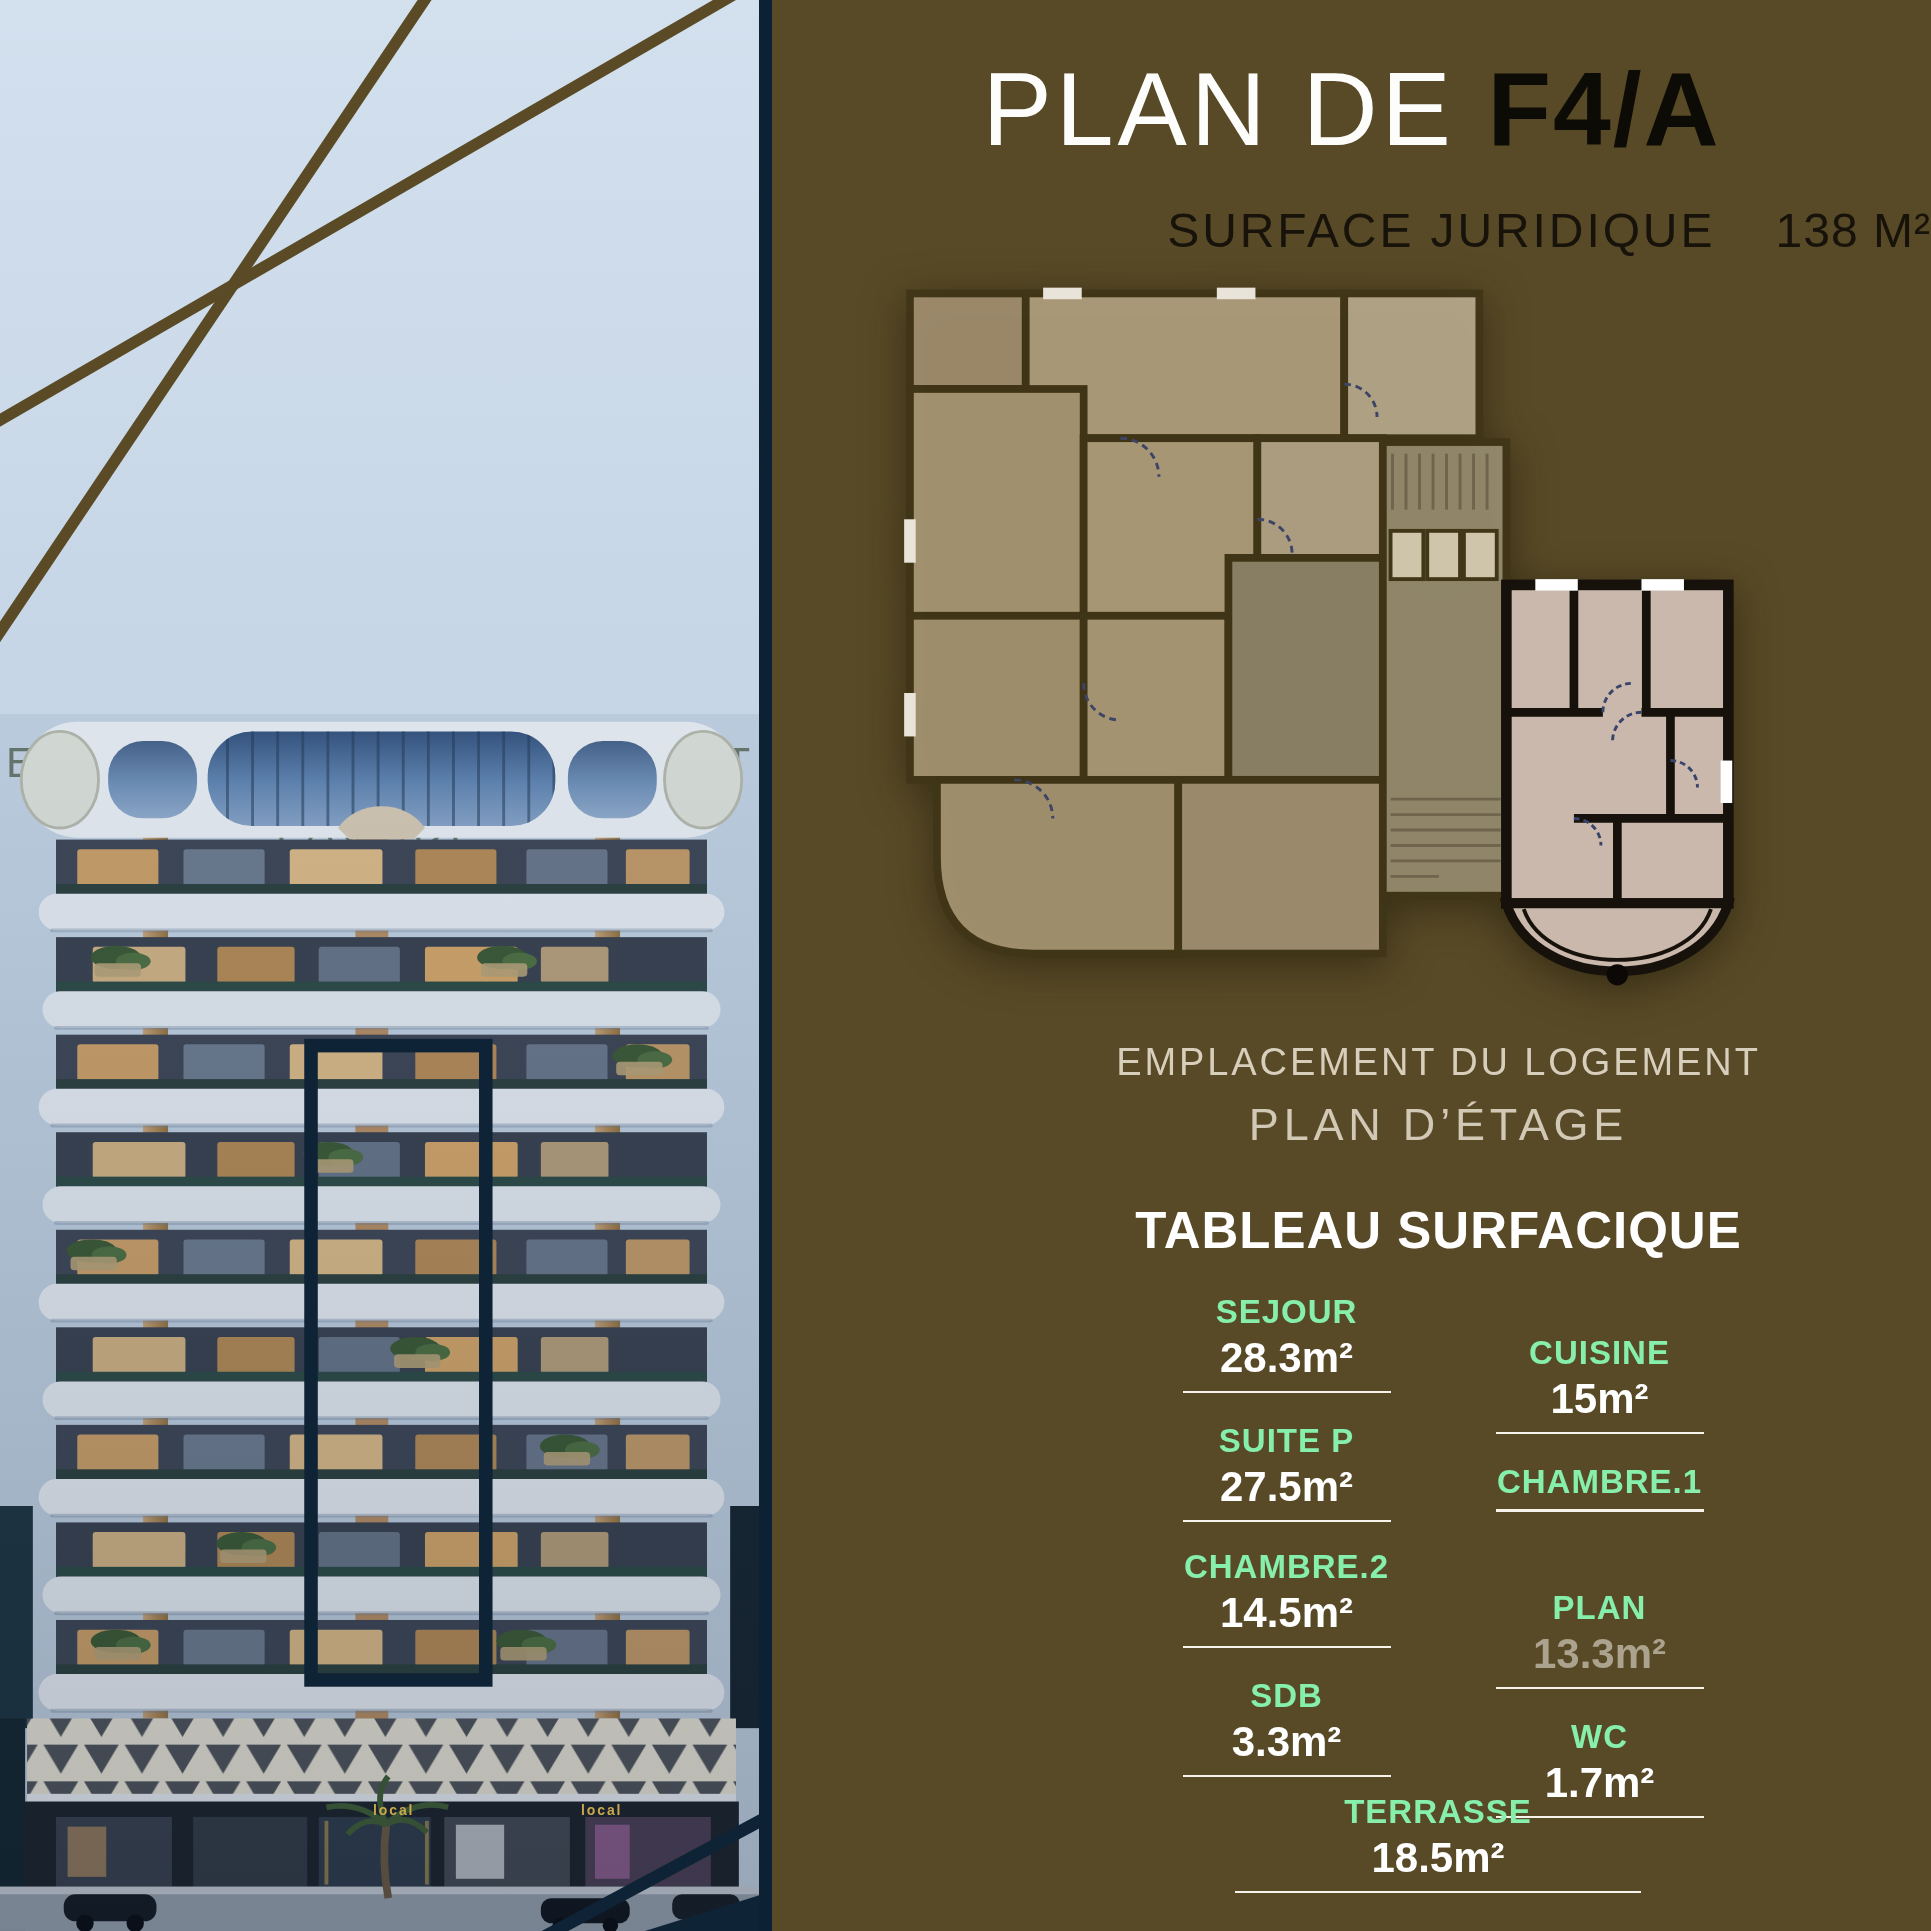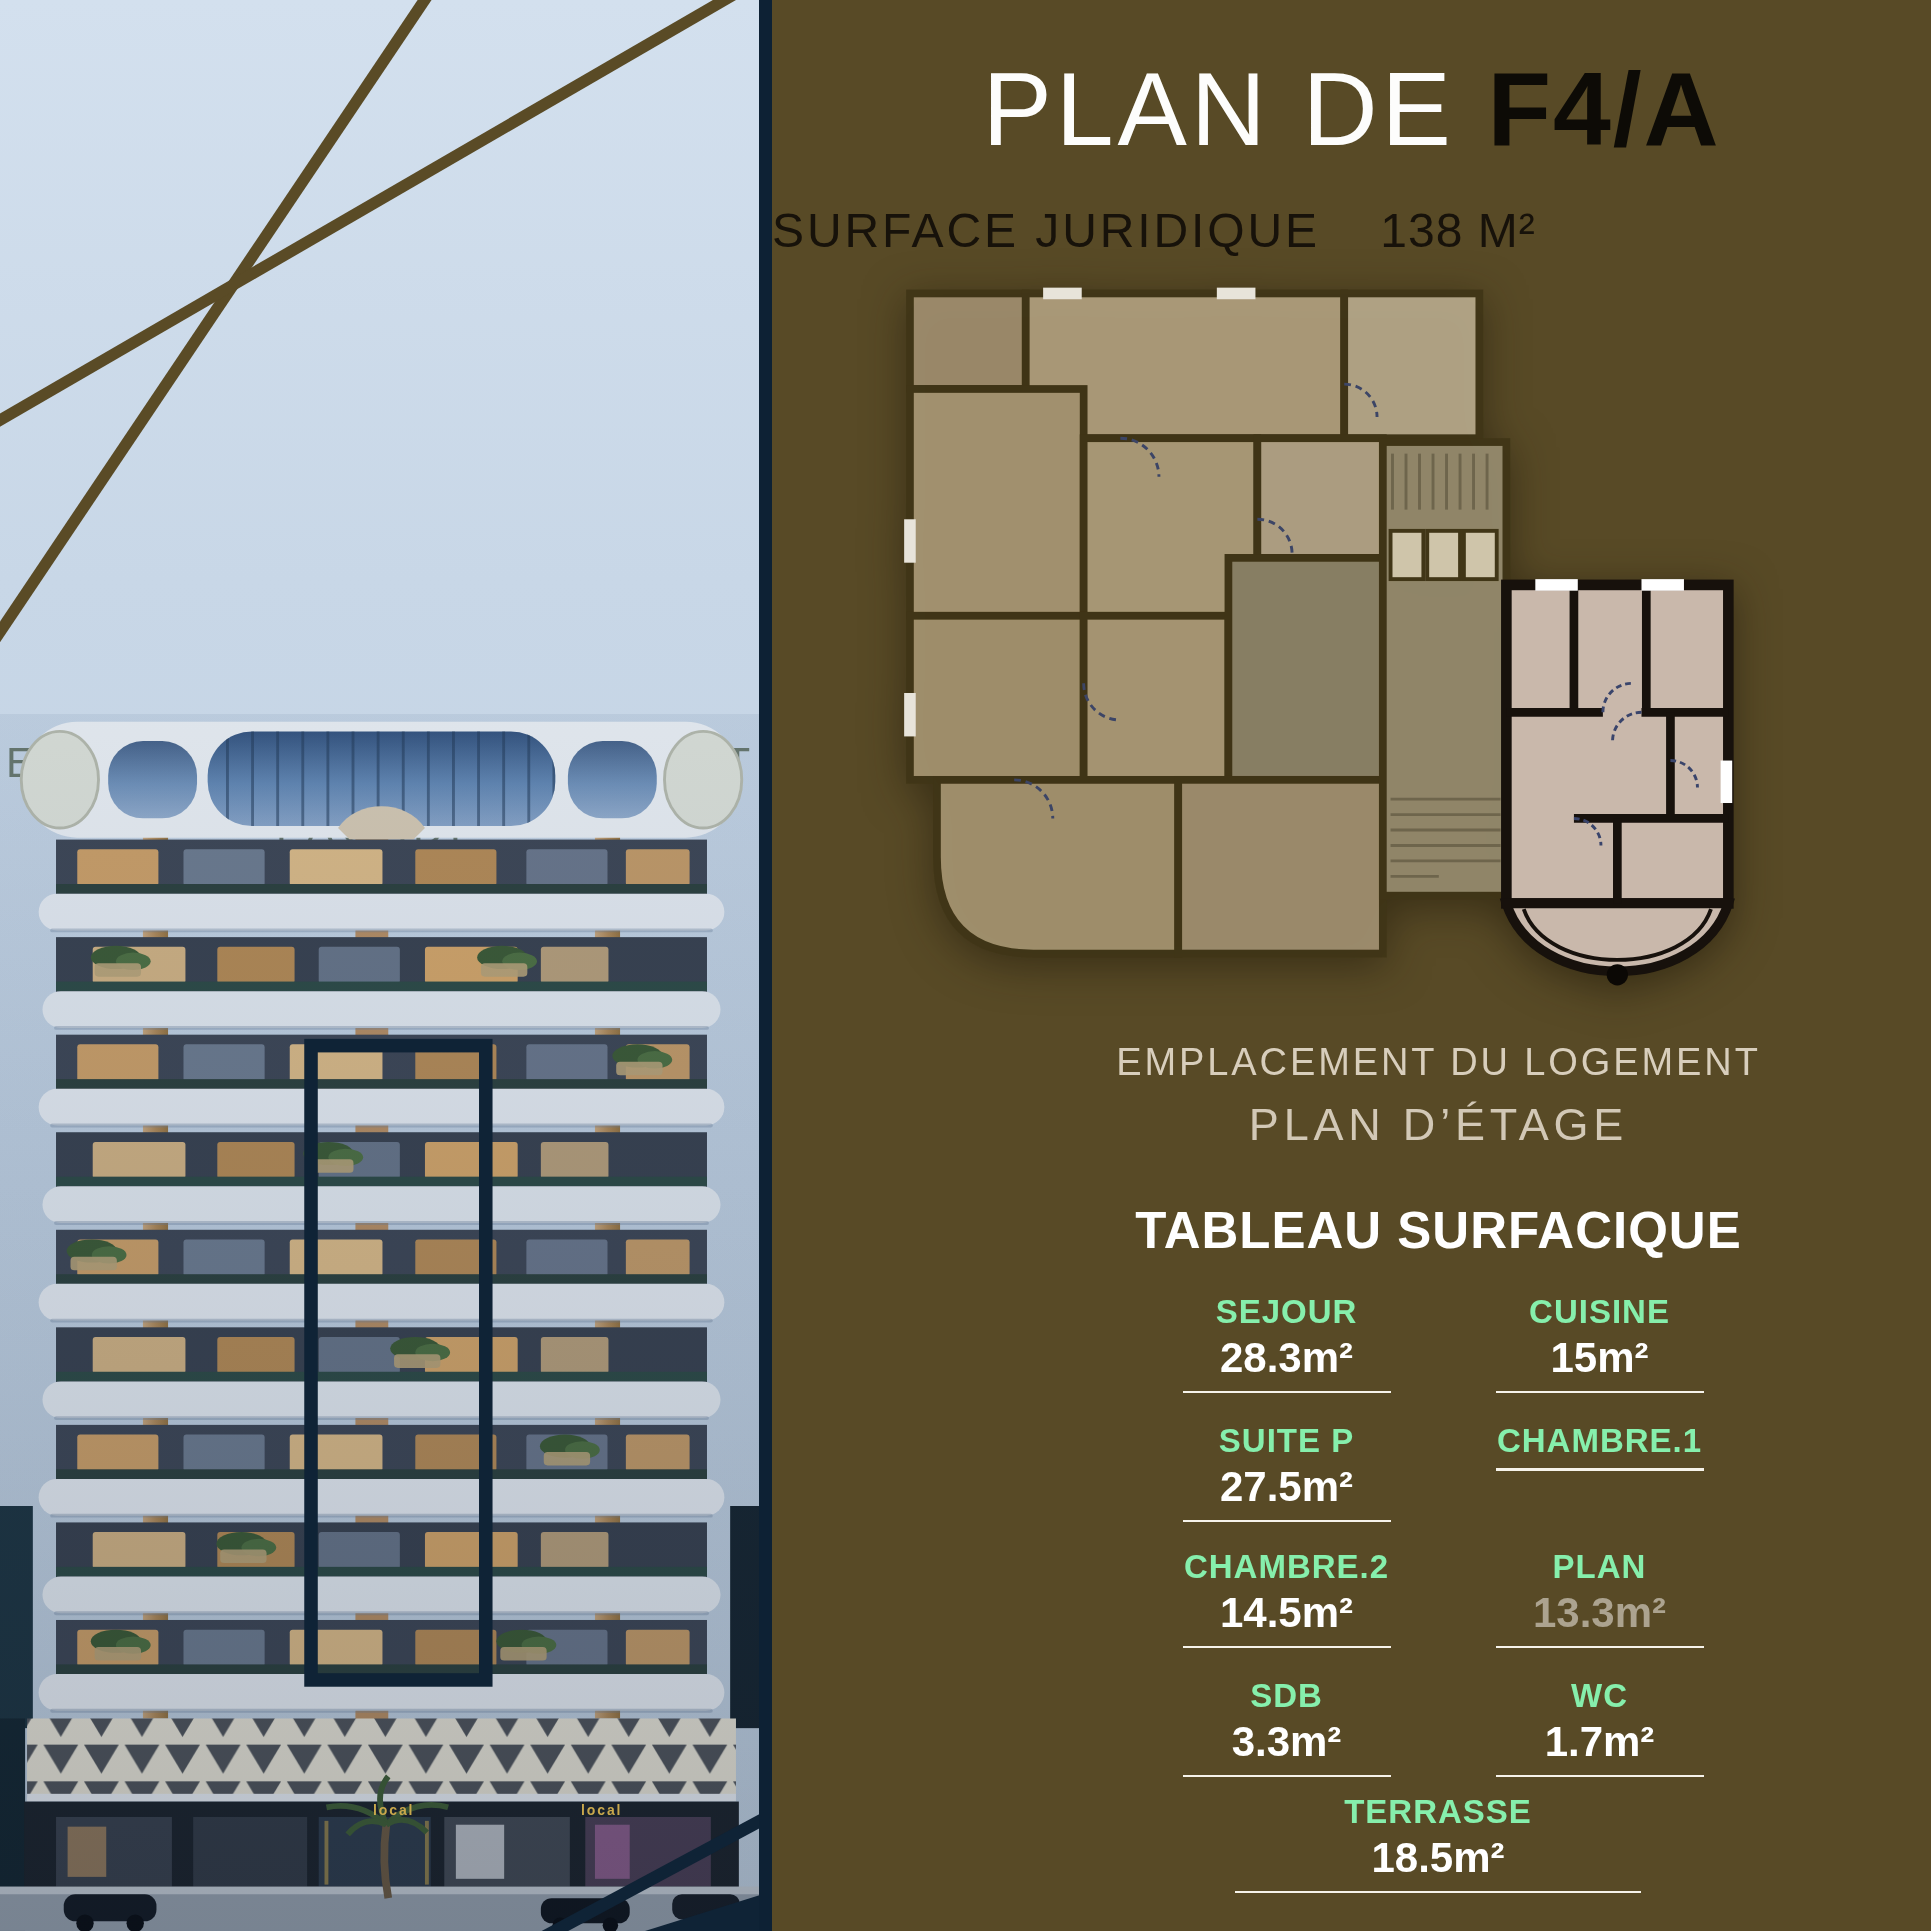--- a/index.html
+++ b/index.html
@@ -29,21 +29,21 @@
   .divider{position:absolute;left:759px;top:0;width:13.5px;height:1931px;background:#0d2134;}
   
   .right-panel{position:absolute;left:772px;top:0;width:1159px;height:1931px;background:#584a26;}
   .plan-title{
     position:absolute;left:0;top:50px;width:1159px;text-align:center;
     font-size:104px;letter-spacing:3.9px;box-sizing:border-box;
     color:#fdfdfc;font-weight:300;white-space:nowrap;
   }
   .plan-title .unit{font-weight:700;color:#0d0b06;letter-spacing:1.9px;}
   .plan-subtitle{
-    position:absolute;left:0;top:203px;width:1159px;text-align:left;
+    position:absolute;left:0;top:203px;width:1159px;text-align:right;
     font-size:48px;color:#17120a;font-weight:400;letter-spacing:2.9px;white-space:nowrap;
   }
   .plan-subtitle .value{margin-left:44px;letter-spacing:1px;}
   .plan-svg{position:absolute;left:126px;top:278px;filter:drop-shadow(0 9.7px 21px rgba(22,16,4,.5));}
   .plan-caption{
     position:absolute;left:145px;top:1041px;width:1043px;text-align:center;
     color:#d8cebc;font-weight:300;font-size:38px;letter-spacing:2.9px;
   }
   .plan-caption .line2{display:block;margin-top:15.4px;font-size:45px;letter-spacing:4.8px;color:#d2c8b6;}
   .table-title{
@@ -51,21 +51,21 @@
     color:#ffffff;font-weight:700;font-size:51px;letter-spacing:1px;
   }
   .cell{position:absolute;width:333px;text-align:center;}
   .cell .room-name{color:#86efac;font-weight:700;font-size:33px;letter-spacing:1px;line-height:39px;}
   .cell .room-area{color:#ffffff;font-weight:700;font-size:42px;line-height:50px;margin-top:1.9px;}
   .cell .room-area.muted{color:#aca38f;}
   .cell .rule{width:208px;height:2.9px;background:#f6f3ea;margin:7.7px auto 0 auto;}
   .cell.wide{width:406px;}
   .cell.wide .rule{width:406px;}
   .c1{left:348px;}  
-  .c2{left:661px;}  
+  .c2{left:661px;margin-top:41px;}  
   .r1{top:1292px;} .r2{top:1421px;} .r3{top:1547px;} .r4{top:1676px;}
   .terrasse{left:463px;top:1792px;} 
 </style>
 </head>
 <body>
 
 <div id="canvas">
 
   <div class="left-panel">
 

